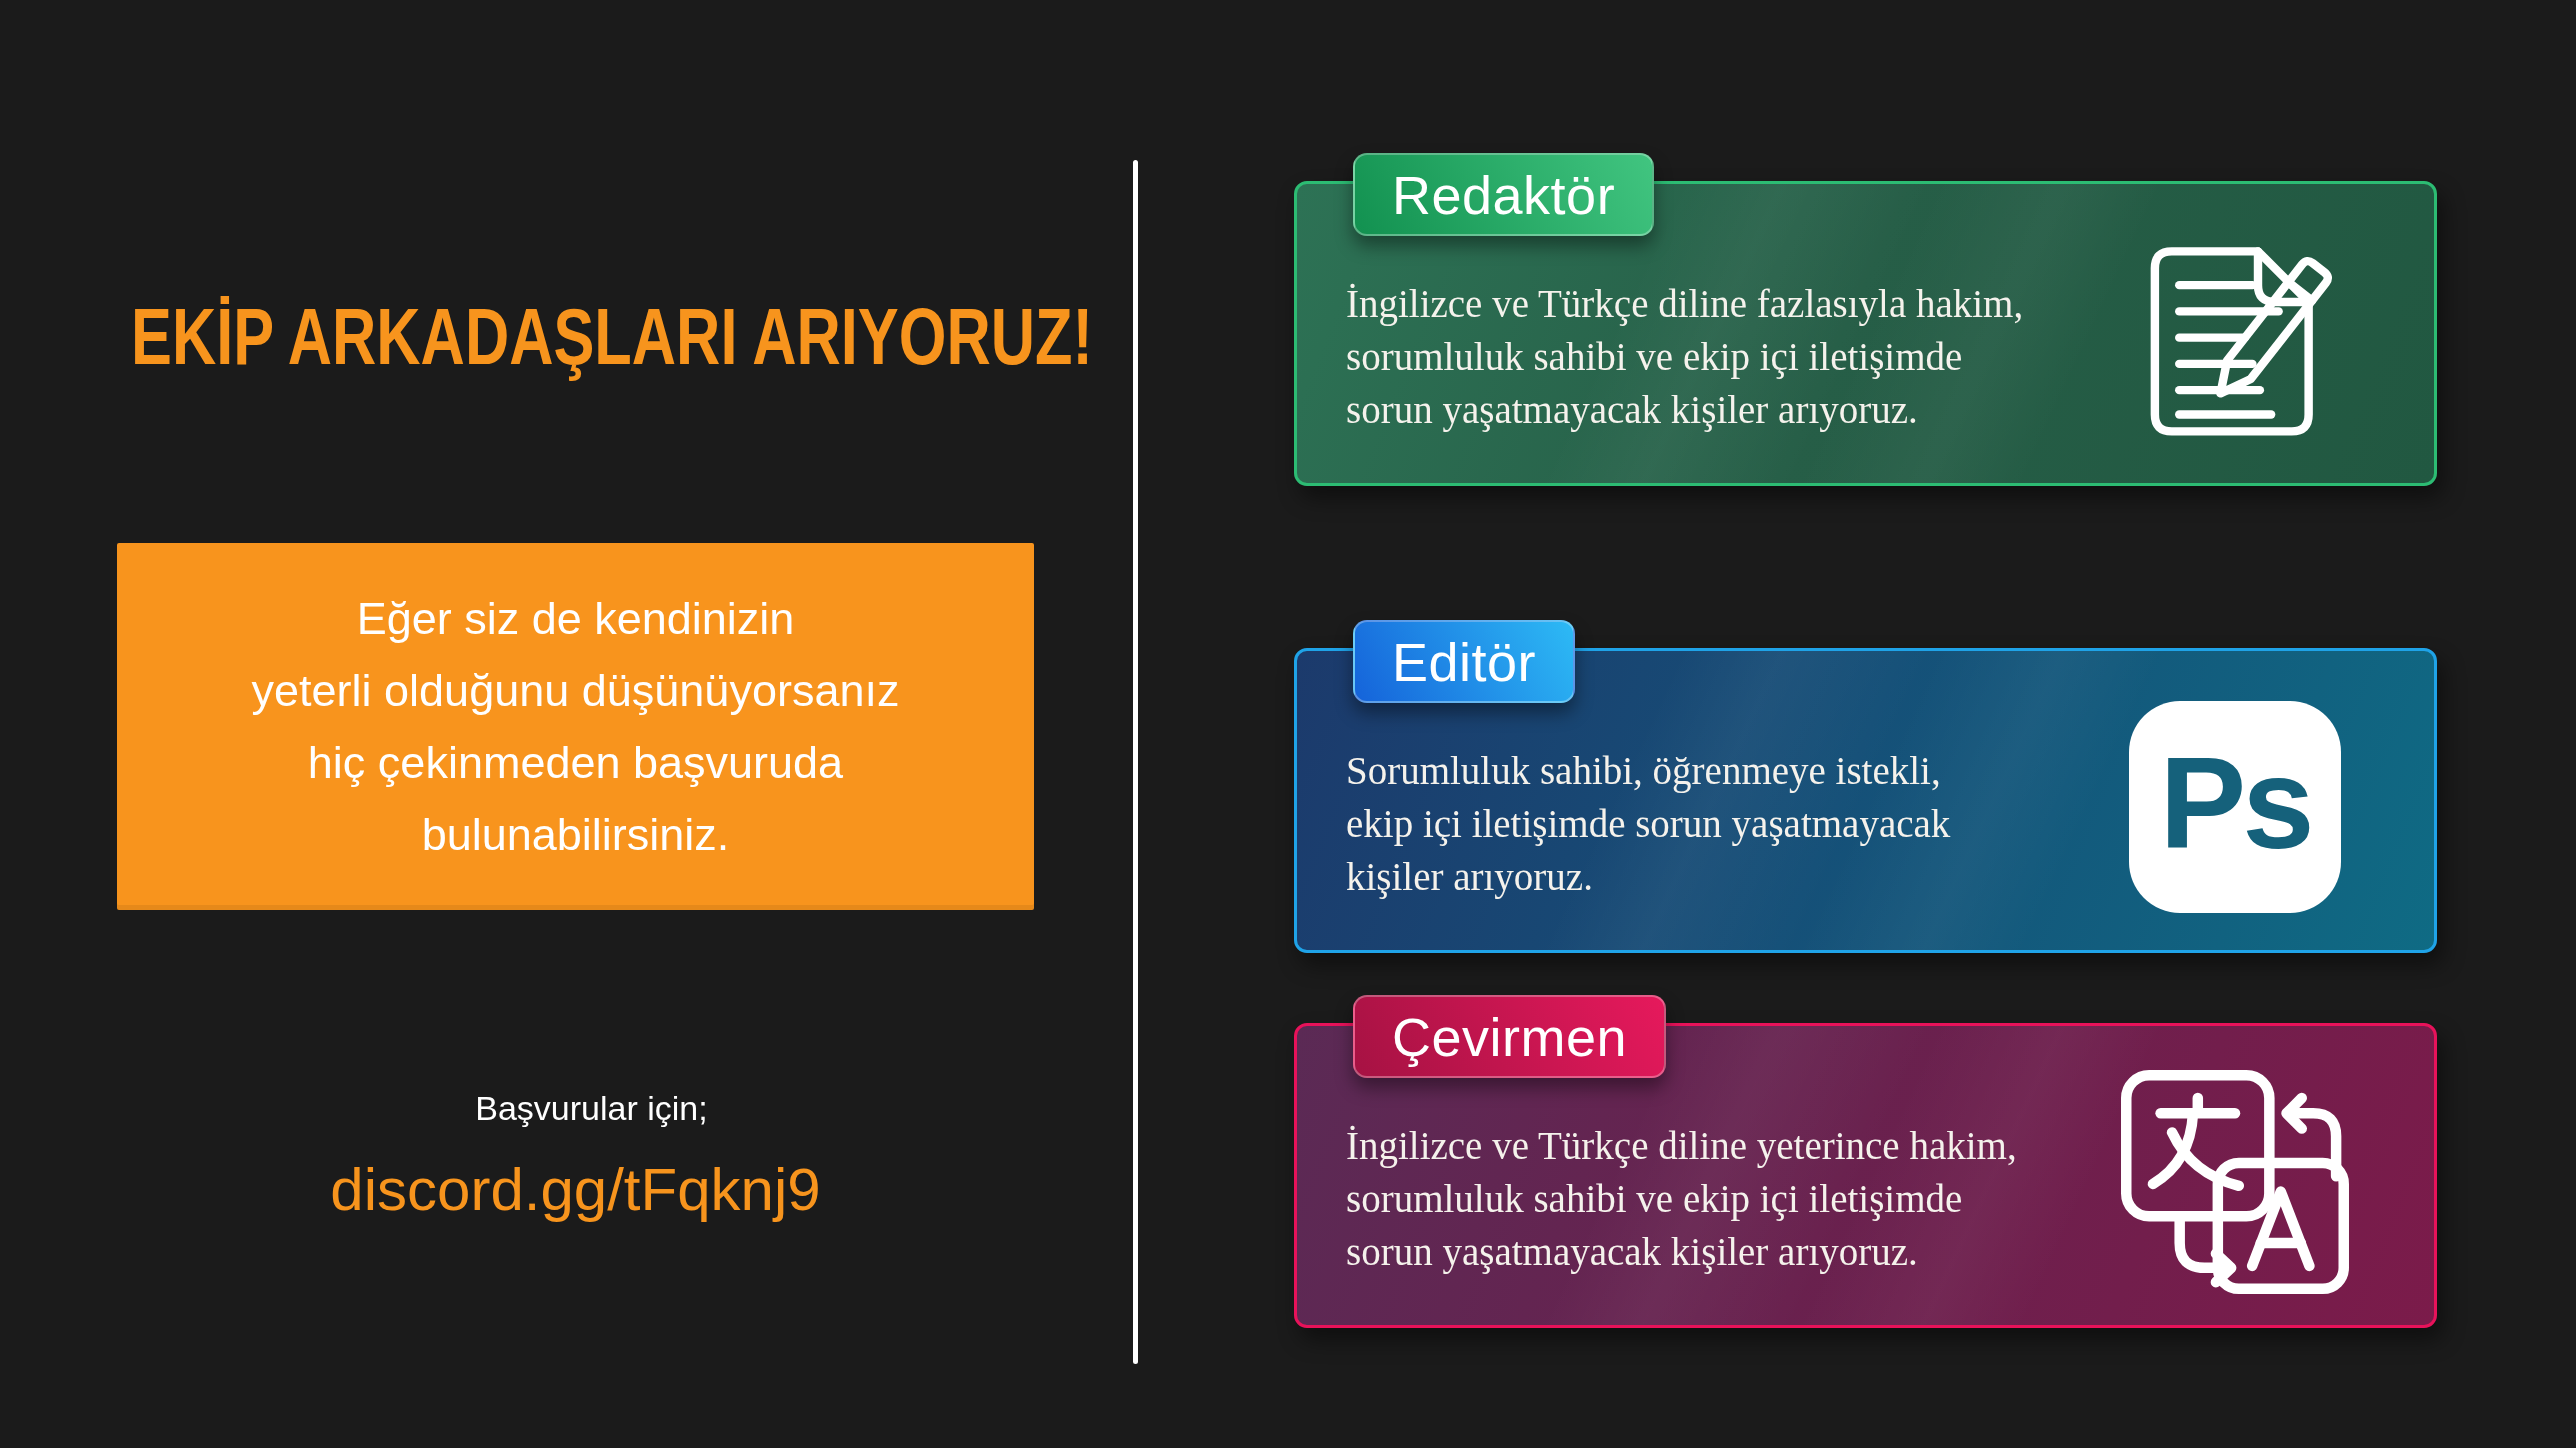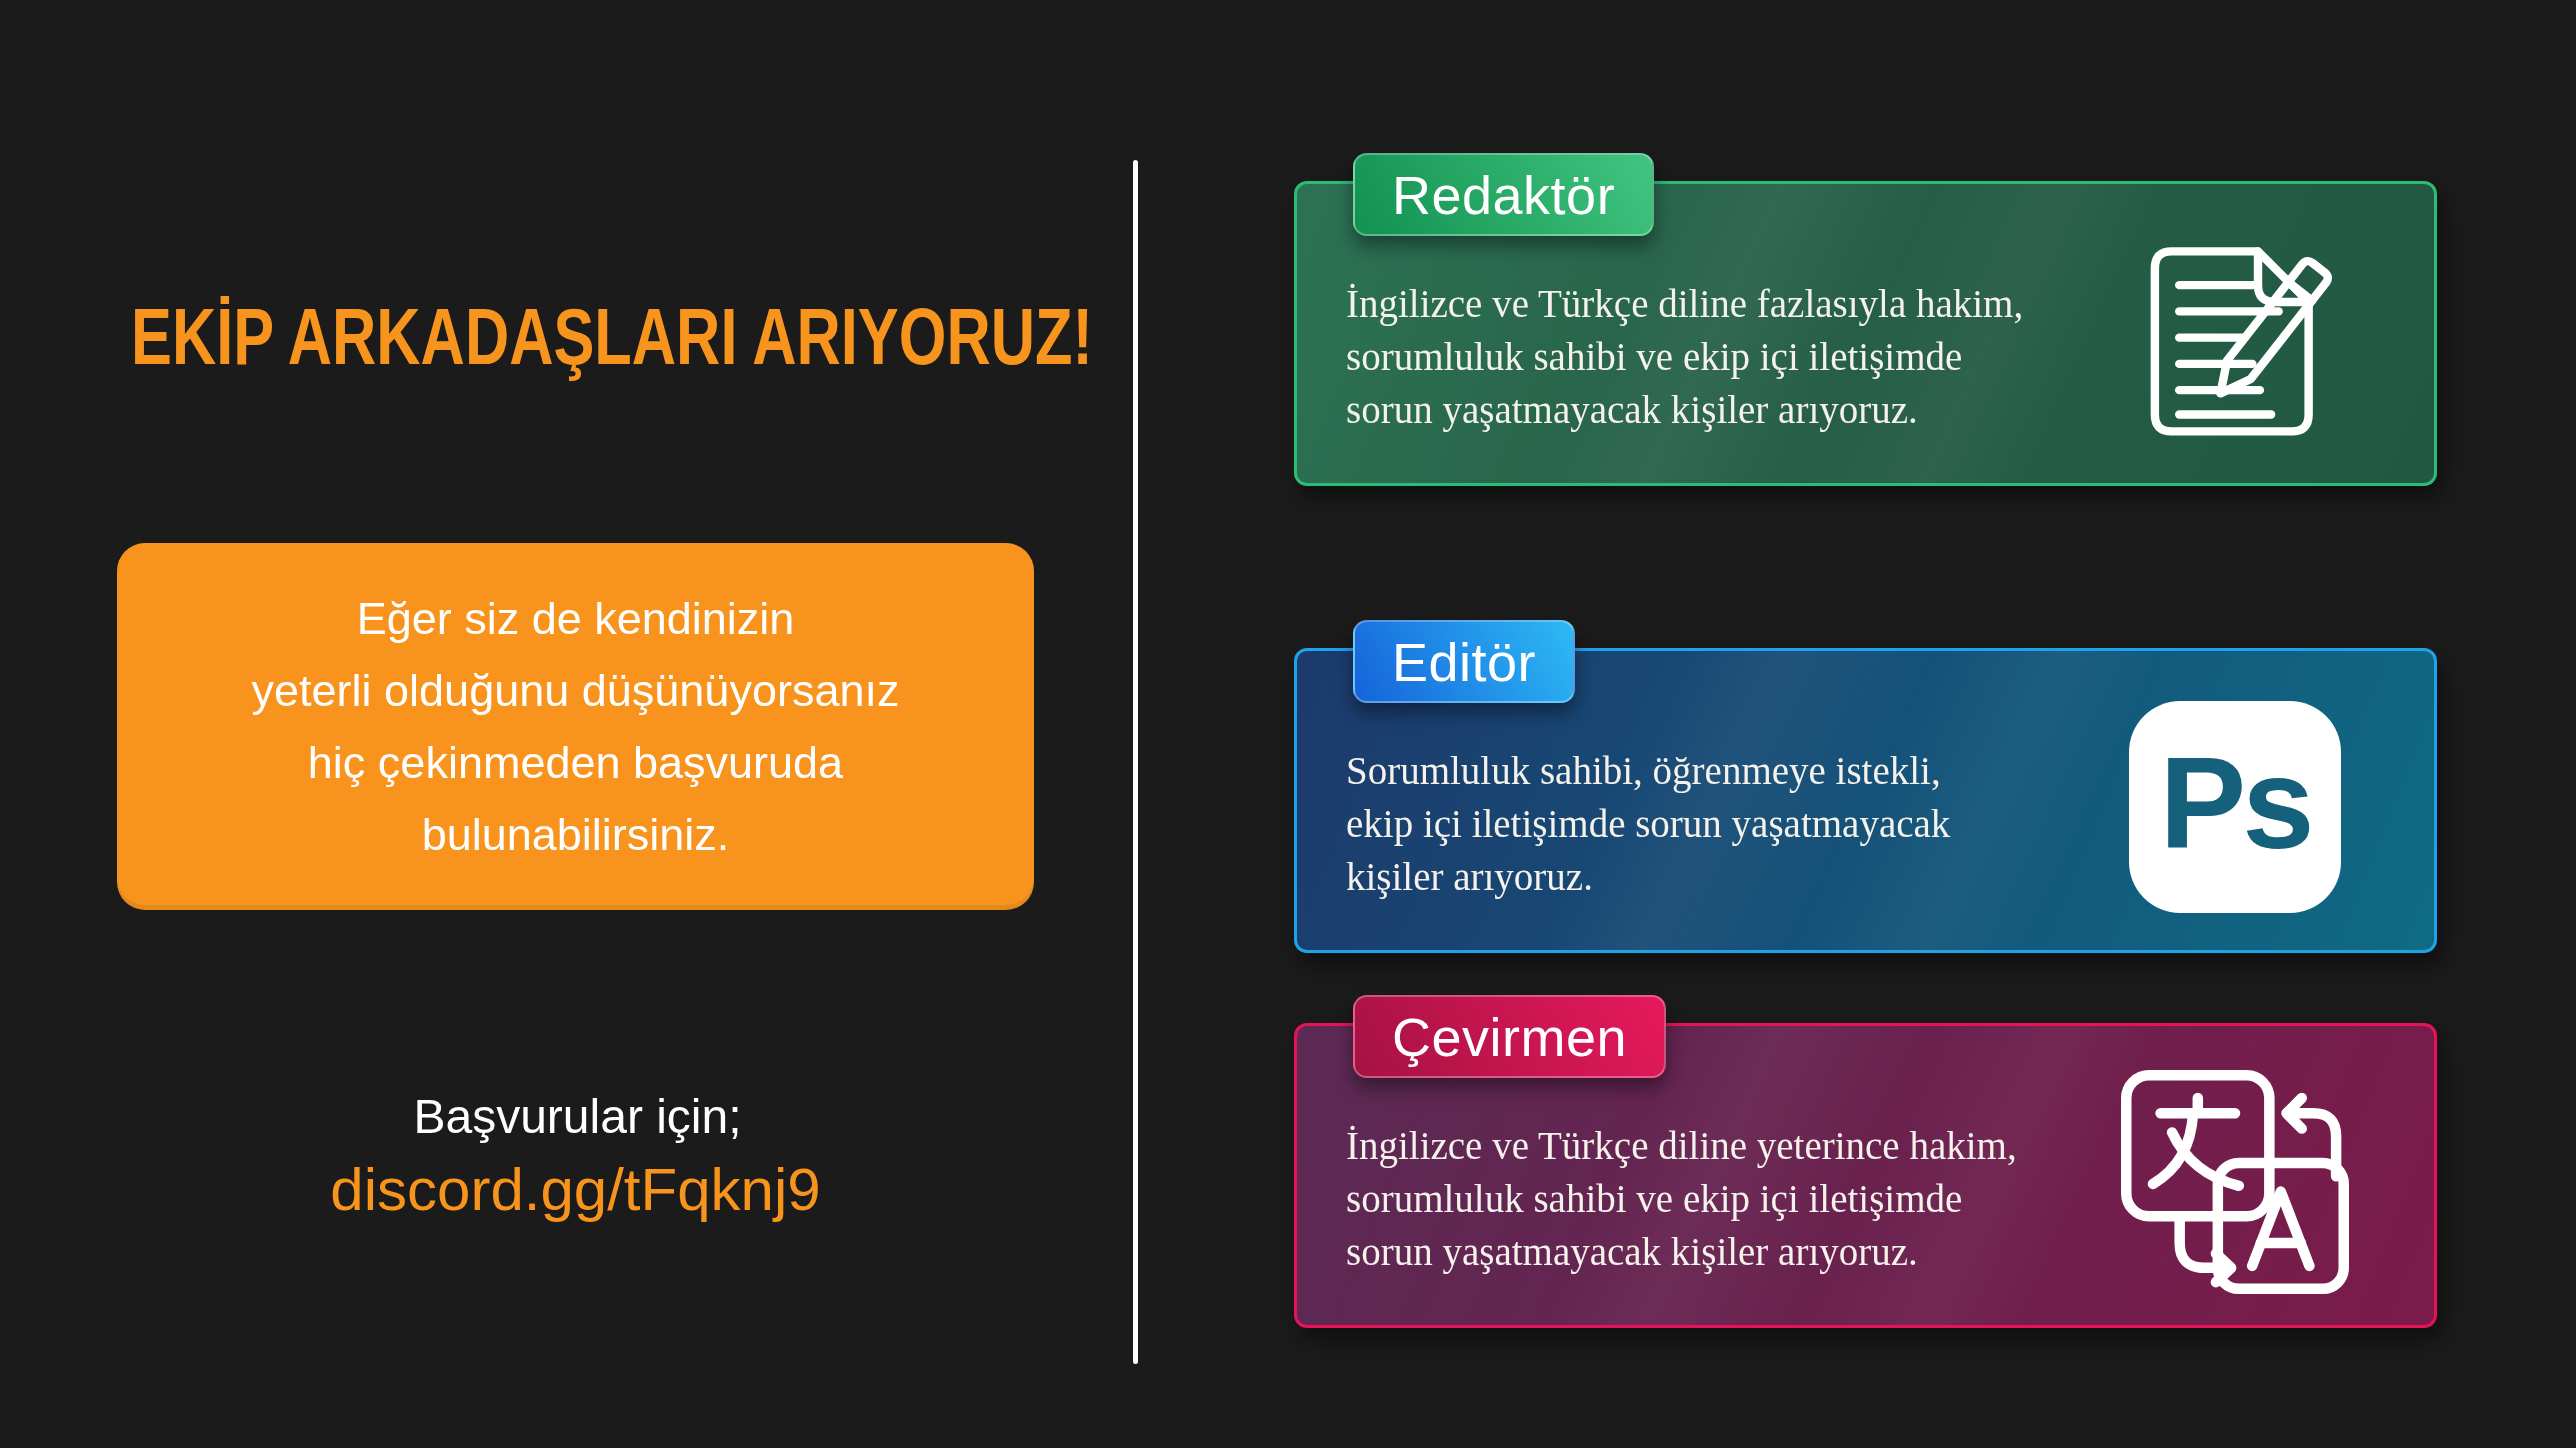--- a/index.html
+++ b/index.html
@@ -12,31 +12,31 @@
 
   
   .title {
     position:absolute; left:131px; top:292px; width:1114px;
     font-size:73px; font-weight:700; letter-spacing:0px;
     color:#f7941d; white-space:nowrap;
     transform:scale(0.84,1.08); transform-origin:left top;
   }
   .pitch-box {
     position:absolute; left:117px; top:543px; width:917px; height:367px;
-    background:#f8941d; border-radius:28px;
+    background:#f8941d; border-radius:2px;
     display:flex; align-items:center; justify-content:center;
     box-shadow: inset 0 -5px 0 rgba(0,0,0,0.07);
   }
   .pitch-box p {
     color:#ffffff; font-size:45px; line-height:72px; text-align:center;
     white-space:pre-line; font-weight:400;
   }
   .apply-label {
-    position:absolute; left:119px; top:1089px; width:917px;
-    text-align:center; color:#ffffff; font-size:48px; font-weight:500;
+    position:absolute; left:133px; top:1089px; width:917px;
+    text-align:center; color:#ffffff; font-size:34px; font-weight:500;
   }
   .apply-link {
     position:absolute; left:117px; top:1155px; width:917px;
     text-align:center; font-size:60px; font-weight:500;
     color:#f7941d; text-decoration:none; display:block;
   }
 
   
   .divider {
     position:absolute; left:1133px; top:160px; width:5px; height:1204px;

